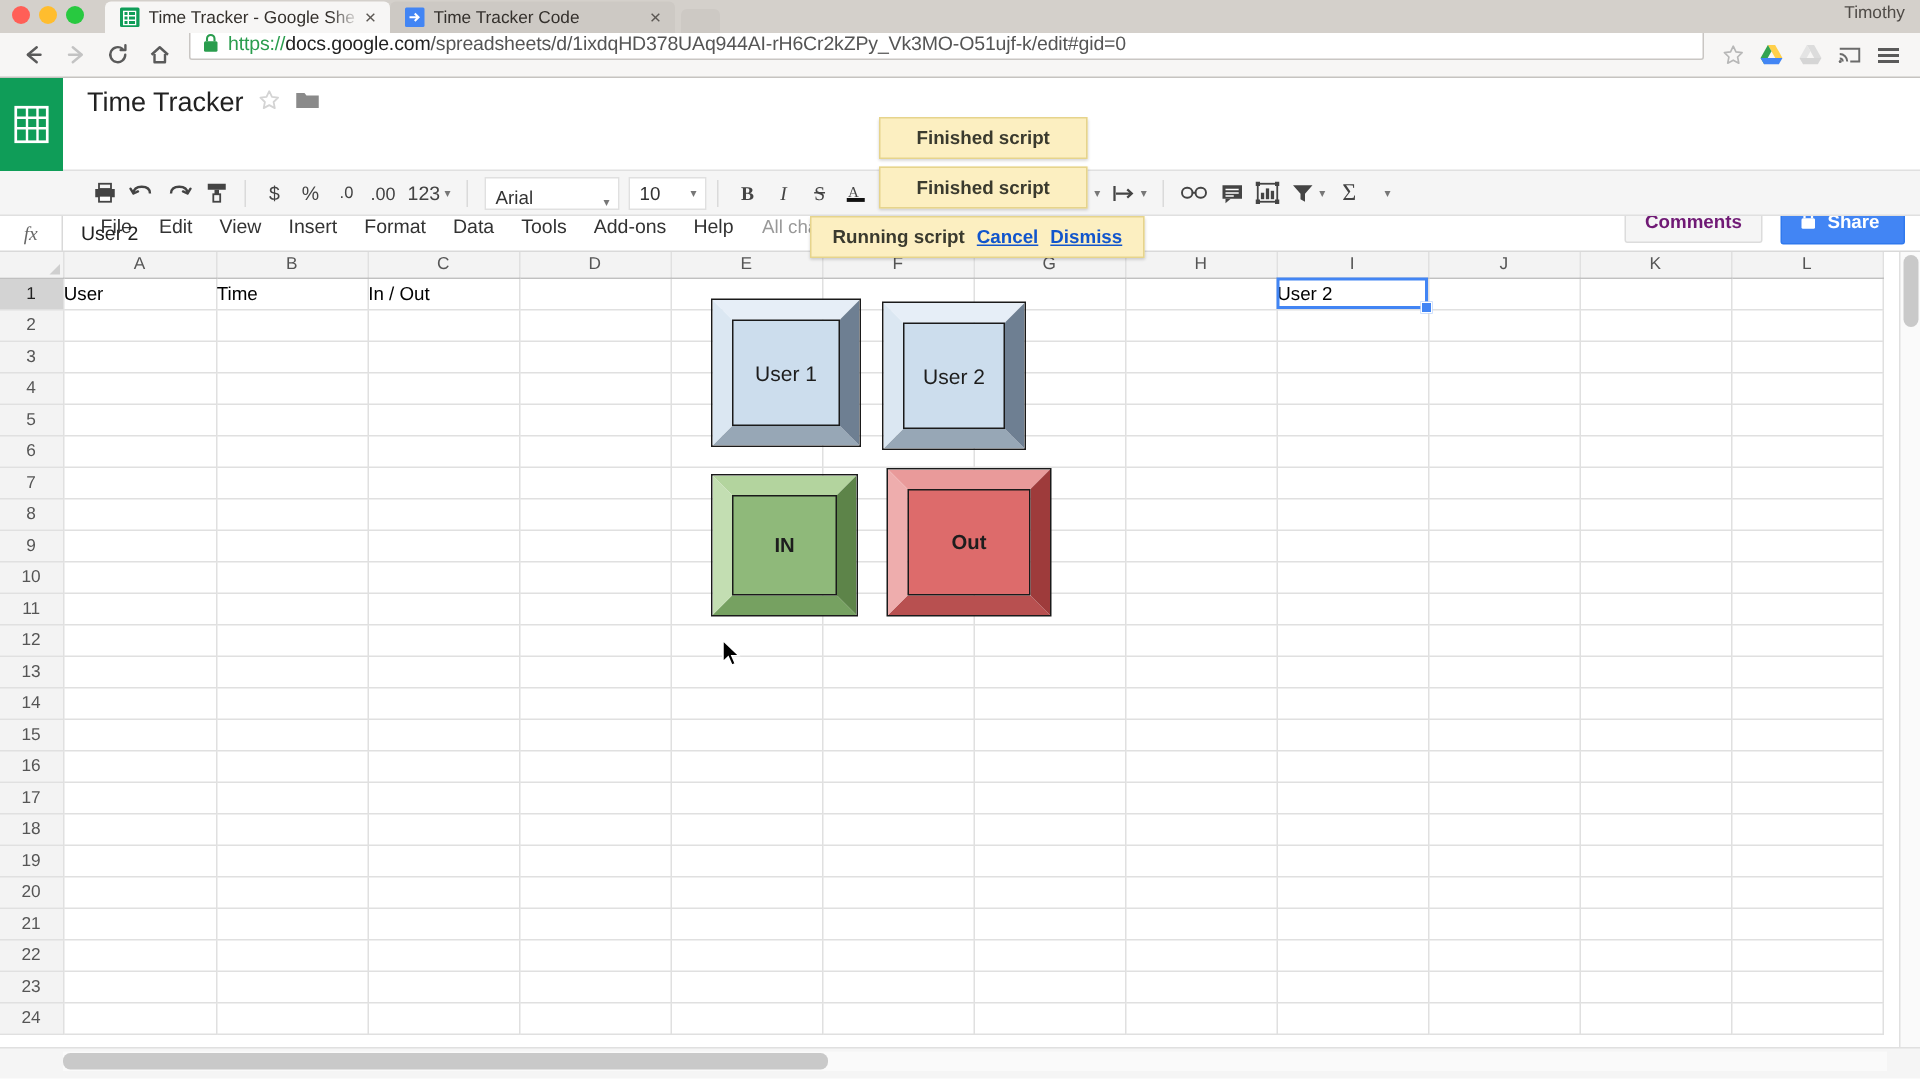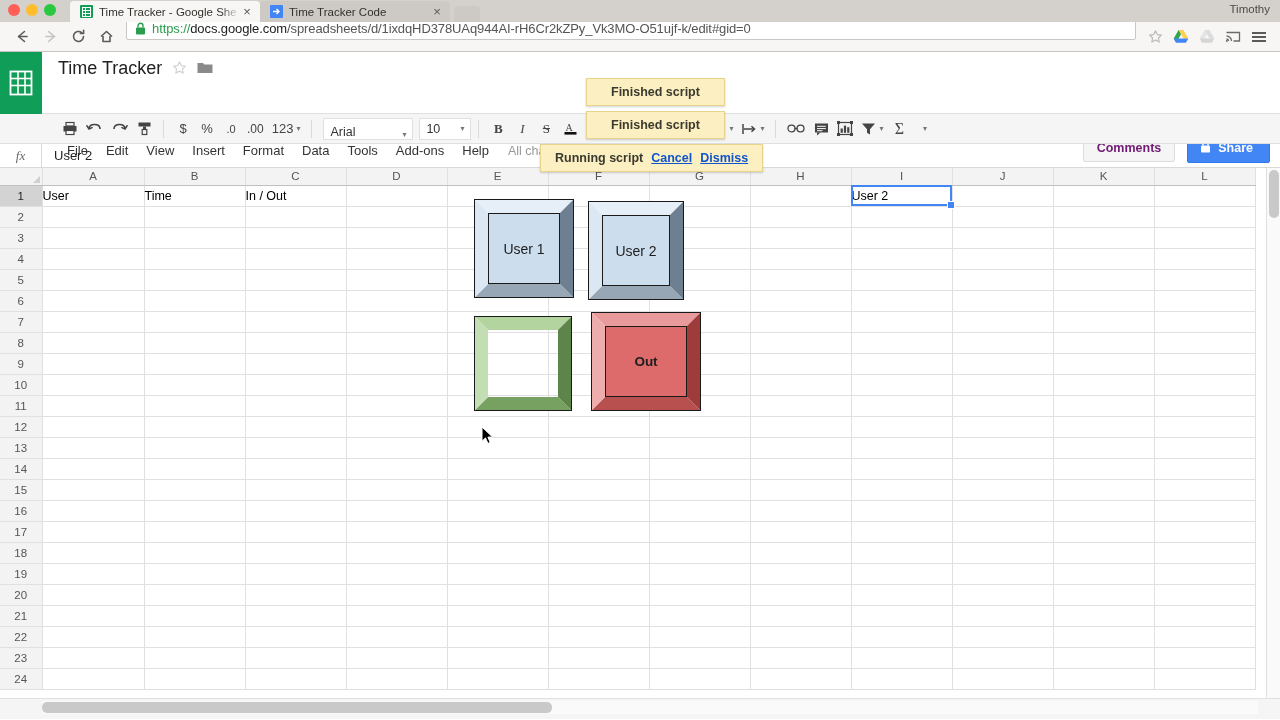--- a/index.html
+++ b/index.html
@@ -1145,20 +1145,23 @@
           <span class="btn-label">User 2</span>
         </div>
       </div>
       <div class="btn3d" style="left: 474px; top: 148px; width: 98px; height: 95px;">
         <div class="bevel">
           <span class="green-top" style="left:0;top:0;width:100%;height:13px;clip-path:polygon(0 0,100% 0,calc(100% - 13px) 100%,13px 100%);"></span>
           <span class="green-bottom" style="left:0;bottom:0;width:100%;height:13px;clip-path:polygon(13px 0,calc(100% - 13px) 0,100% 100%,0 100%);"></span>
           <span class="green-left" style="left:0;top:0;width:13px;height:100%;clip-path:polygon(0 0,100% 13px,100% calc(100% - 13px),0 100%);"></span>
           <span class="green-right" style="right:0;top:0;width:13px;height:100%;clip-path:polygon(0 13px,100% 0,100% 100%,0 calc(100% - 13px));"></span>
         </div>
+        <div class="inner green-face">
+          <span class="btn-label bold">IN</span>
+        </div>
       </div>
       <div class="btn3d" style="left: 591px; top: 144px; width: 110px; height: 99px;">
         <div class="bevel">
           <span class="red-top" style="left:0;top:0;width:100%;height:13px;clip-path:polygon(0 0,100% 0,calc(100% - 13px) 100%,13px 100%);"></span>
           <span class="red-bottom" style="left:0;bottom:0;width:100%;height:13px;clip-path:polygon(13px 0,calc(100% - 13px) 0,100% 100%,0 100%);"></span>
           <span class="red-left" style="left:0;top:0;width:13px;height:100%;clip-path:polygon(0 0,100% 13px,100% calc(100% - 13px),0 100%);"></span>
           <span class="red-right" style="right:0;top:0;width:13px;height:100%;clip-path:polygon(0 13px,100% 0,100% 100%,0 calc(100% - 13px));"></span>
         </div>
         <div class="inner red-face">
           <span class="btn-label bold">Out</span>

